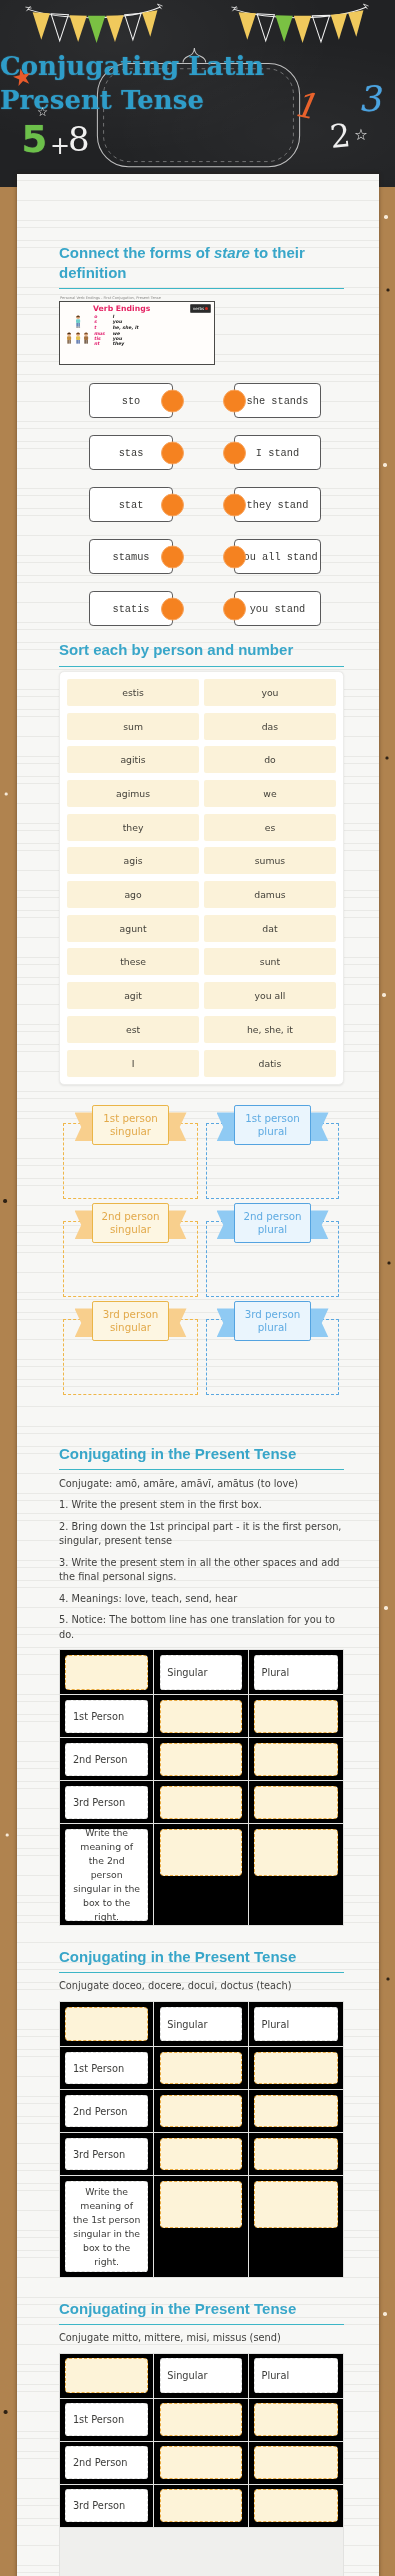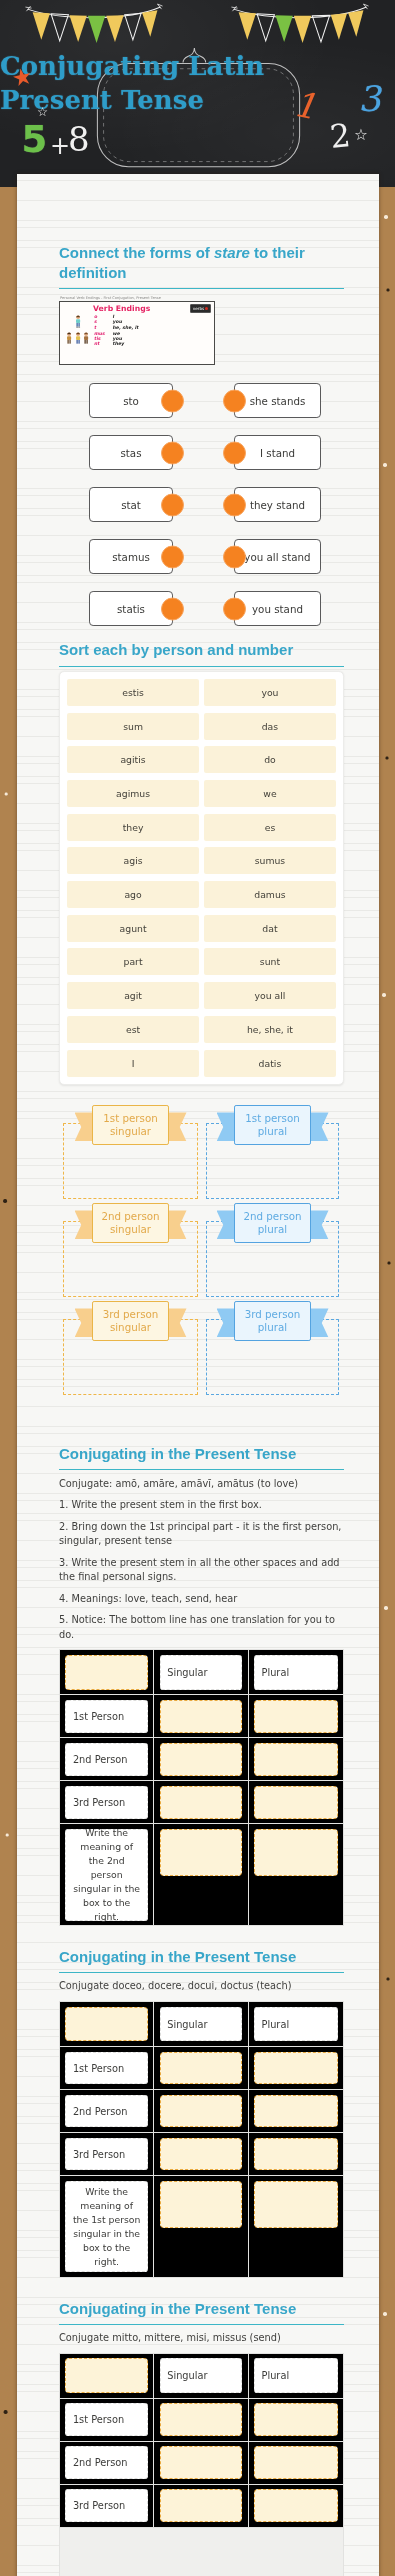--- a/index.html
+++ b/index.html
@@ -71,21 +71,21 @@
   .apple{width:3.1px;height:3.1px;border-radius:50%;background:#d42a1e;display:inline-block;}
   .slide-rows{display:flex;flex-direction:column;gap:1px;}
   .srow{display:flex;align-items:center;gap:3.1px;}
   .kids{display:flex;gap:0.5px;width:27px;justify-content:center;flex:none;}
   .ends{display:flex;flex-direction:column;width:15.5px;flex:none;}
   .ends span{font-size:4.6px;font-weight:700;font-style:italic;color:#e11d6e;line-height:5.2px;}
   .means{display:flex;flex-direction:column;}
   .means span{font-size:4.6px;font-weight:700;font-style:italic;color:#1c1c1c;line-height:5.2px;}
   
   .match-rows{margin-top:18.5px;display:flex;flex-direction:column;gap:17px;}
-  .match-row{display:flex;align-items:center;height:35px;}
+  .match-row{display:flex;align-items:center;height:35px;font-family:Liberation Mono, monospace;}
   .mcard{position:relative;background:#fff;border:0.8px solid #59595a;border-radius:4.1px;
     height:35px;display:flex;align-items:center;justify-content:center;box-sizing:border-box;
     font-size:10.3px;color:#3a3a38;}
   .mcard.l{margin-left:30px;width:84px;}
   .mcard.r{margin-left:61px;width:87px;}
   .dot{position:absolute;top:50%;width:23px;height:23px;border-radius:50%;
     background:#f58220;border:1px solid #f8a55f;box-sizing:border-box;transform:translateY(-50%);}
   .mcard.l .dot{right:-12px;} .mcard.r .dot{left:-12px;}
   
   .bank-card{margin-top:4.1px;background:#fff;border:0.5px solid #ececea;border-radius:5.2px;
@@ -323,21 +323,21 @@
     <div class="tile">agimus</div>
     <div class="tile">we</div>
     <div class="tile">they</div>
     <div class="tile">es</div>
     <div class="tile">agis</div>
     <div class="tile">sumus</div>
     <div class="tile">ago</div>
     <div class="tile">damus</div>
     <div class="tile">agunt</div>
     <div class="tile">dat</div>
-    <div class="tile">part</div>
+    <div class="tile">these</div>
     <div class="tile">sunt</div>
     <div class="tile">agit</div>
     <div class="tile">you all</div>
     <div class="tile">est</div>
     <div class="tile">he, she, it</div>
     <div class="tile">I</div>
     <div class="tile">datis</div>
   </div>
 
   <div class="zones">

